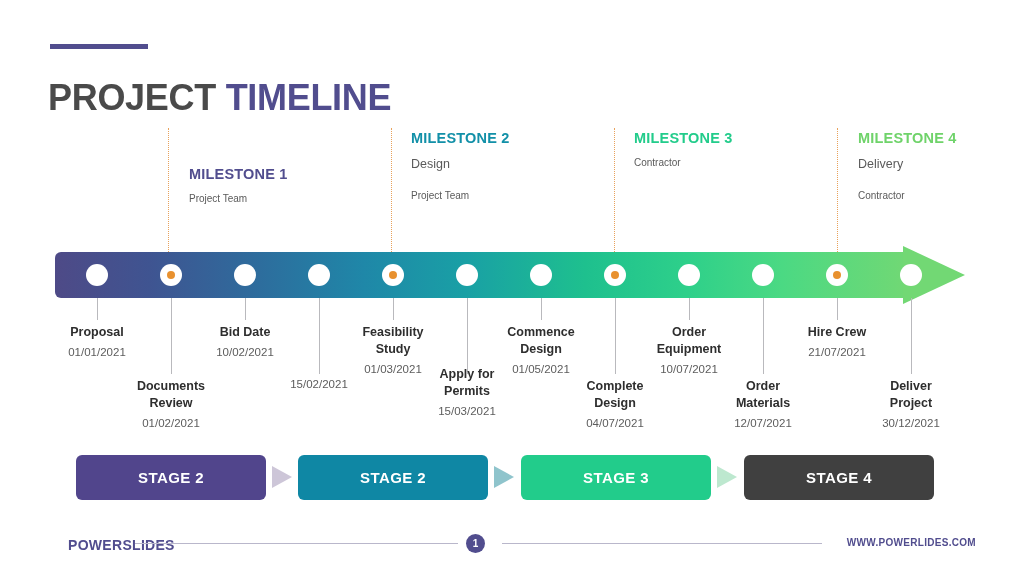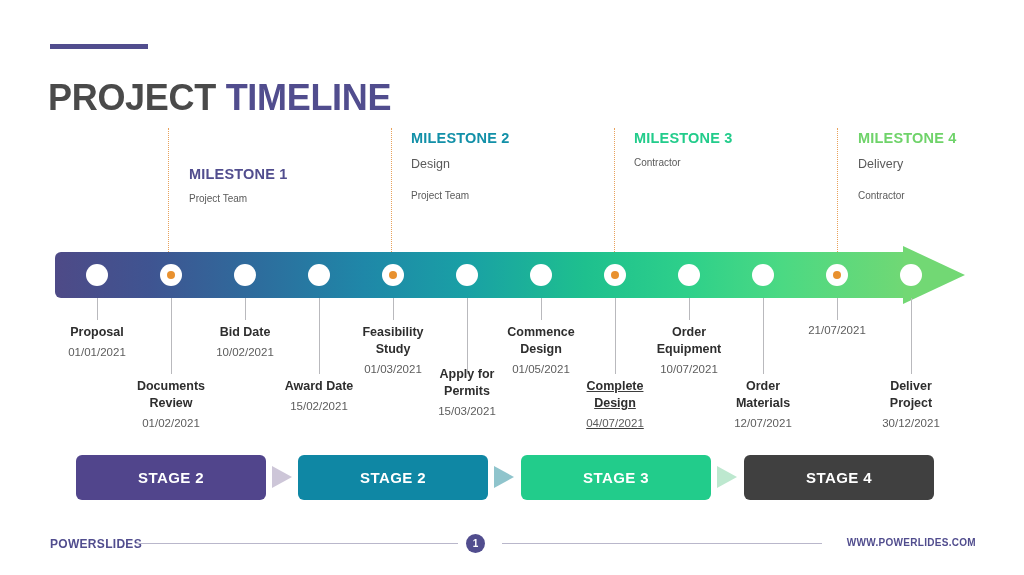--- a/index.html
+++ b/index.html
@@ -172,23 +172,23 @@
     top: 466px;
     width: 0;
     height: 0;
     border-top: 11px solid transparent;
     border-bottom: 11px solid transparent;
   }
 
   
   .footer-brand {
     position: absolute;
-    left: 50px;
+    left: 68px;
     top: 537px;
-    font-size: 12px;
+    font-size: 14px;
     font-weight: bold;
     color: #514d8e;
     letter-spacing: 0.3px;
   }
   .footer-url {
     position: absolute;
     right: 48px;
     top: 537px;
     font-size: 10px;
     font-weight: bold;
@@ -294,48 +294,48 @@
     </div>
     <div class="event-label" style="left: 171px; top: 378px;">
       <p class="ev-name">Documents<br>Review</p>
       <p class="ev-date">01/02/2021</p>
     </div>
     <div class="event-label" style="left: 245px; top: 324px;">
       <p class="ev-name">Bid Date</p>
       <p class="ev-date">10/02/2021</p>
     </div>
     <div class="event-label" style="left: 319px; top: 378px;">
-      <p class="ev-name">Award Date</p>
       <p class="ev-date">15/02/2021</p>
     </div>
     <div class="event-label" style="left: 393px; top: 324px;">
       <p class="ev-name">Feasibility<br>Study</p>
       <p class="ev-date">01/03/2021</p>
     </div>
     <div class="event-label" style="left: 467px; top: 366px;">
       <p class="ev-name">Apply for<br>Permits</p>
       <p class="ev-date">15/03/2021</p>
     </div>
     <div class="event-label" style="left: 541px; top: 324px;">
       <p class="ev-name">Commence<br>Design</p>
       <p class="ev-date">01/05/2021</p>
     </div>
-    <div class="event-label" style="left: 615px; top: 378px; text-decoration: underline;">
+    <div class="event-label" style="left: 615px; top: 378px;">
       <p class="ev-name">Complete<br>Design</p>
       <p class="ev-date">04/07/2021</p>
     </div>
     <div class="event-label" style="left: 689px; top: 324px;">
       <p class="ev-name">Order<br>Equipment</p>
       <p class="ev-date">10/07/2021</p>
     </div>
     <div class="event-label" style="left: 763px; top: 378px;">
       <p class="ev-name">Order<br>Materials</p>
       <p class="ev-date">12/07/2021</p>
     </div>
     <div class="event-label" style="left: 837px; top: 324px;">
+      <p class="ev-name">Hire Crew</p>
       <p class="ev-date">21/07/2021</p>
     </div>
     <div class="event-label" style="left: 911px; top: 378px;">
       <p class="ev-name">Deliver<br>Project</p>
       <p class="ev-date">30/12/2021</p>
     </div>
   </div>
 <div id="stage-layer">
     <div class="stage" style="left: 76px; width: 190px; background: rgb(81, 69, 140);">STAGE 2</div>
     <div class="stage" style="left: 298px; width: 190px; background: rgb(15, 135, 164);">STAGE 2</div>

